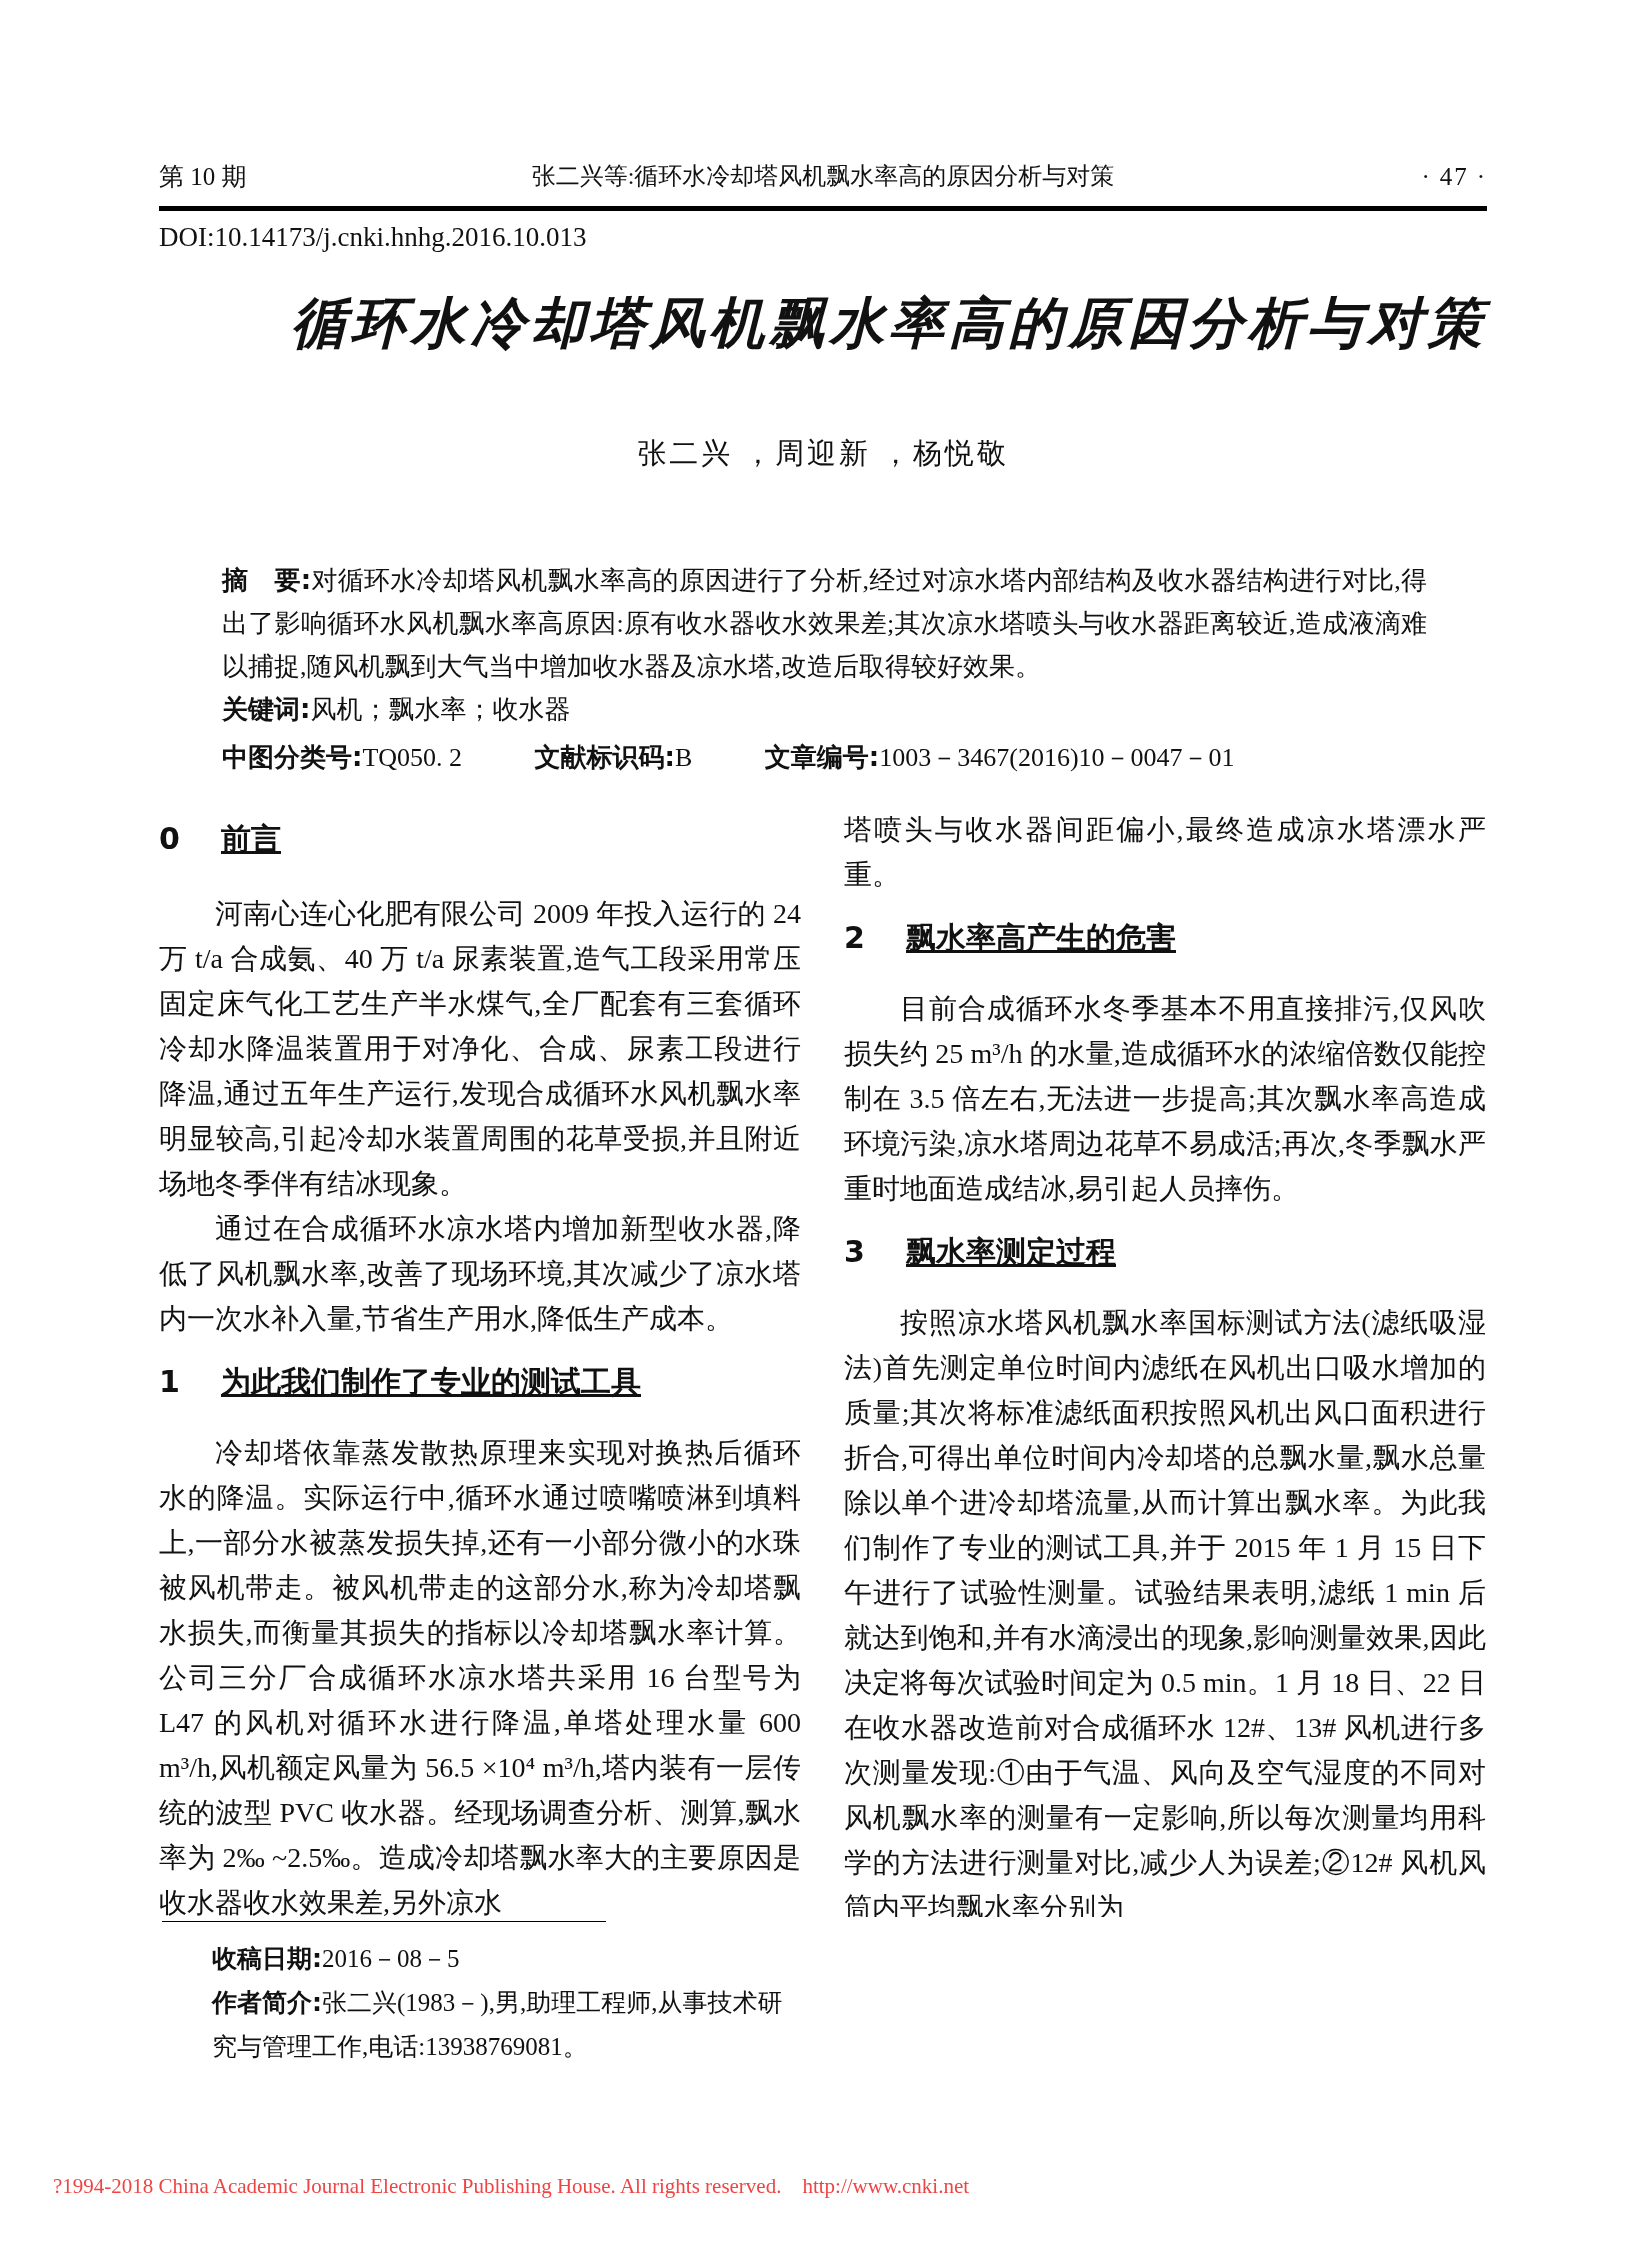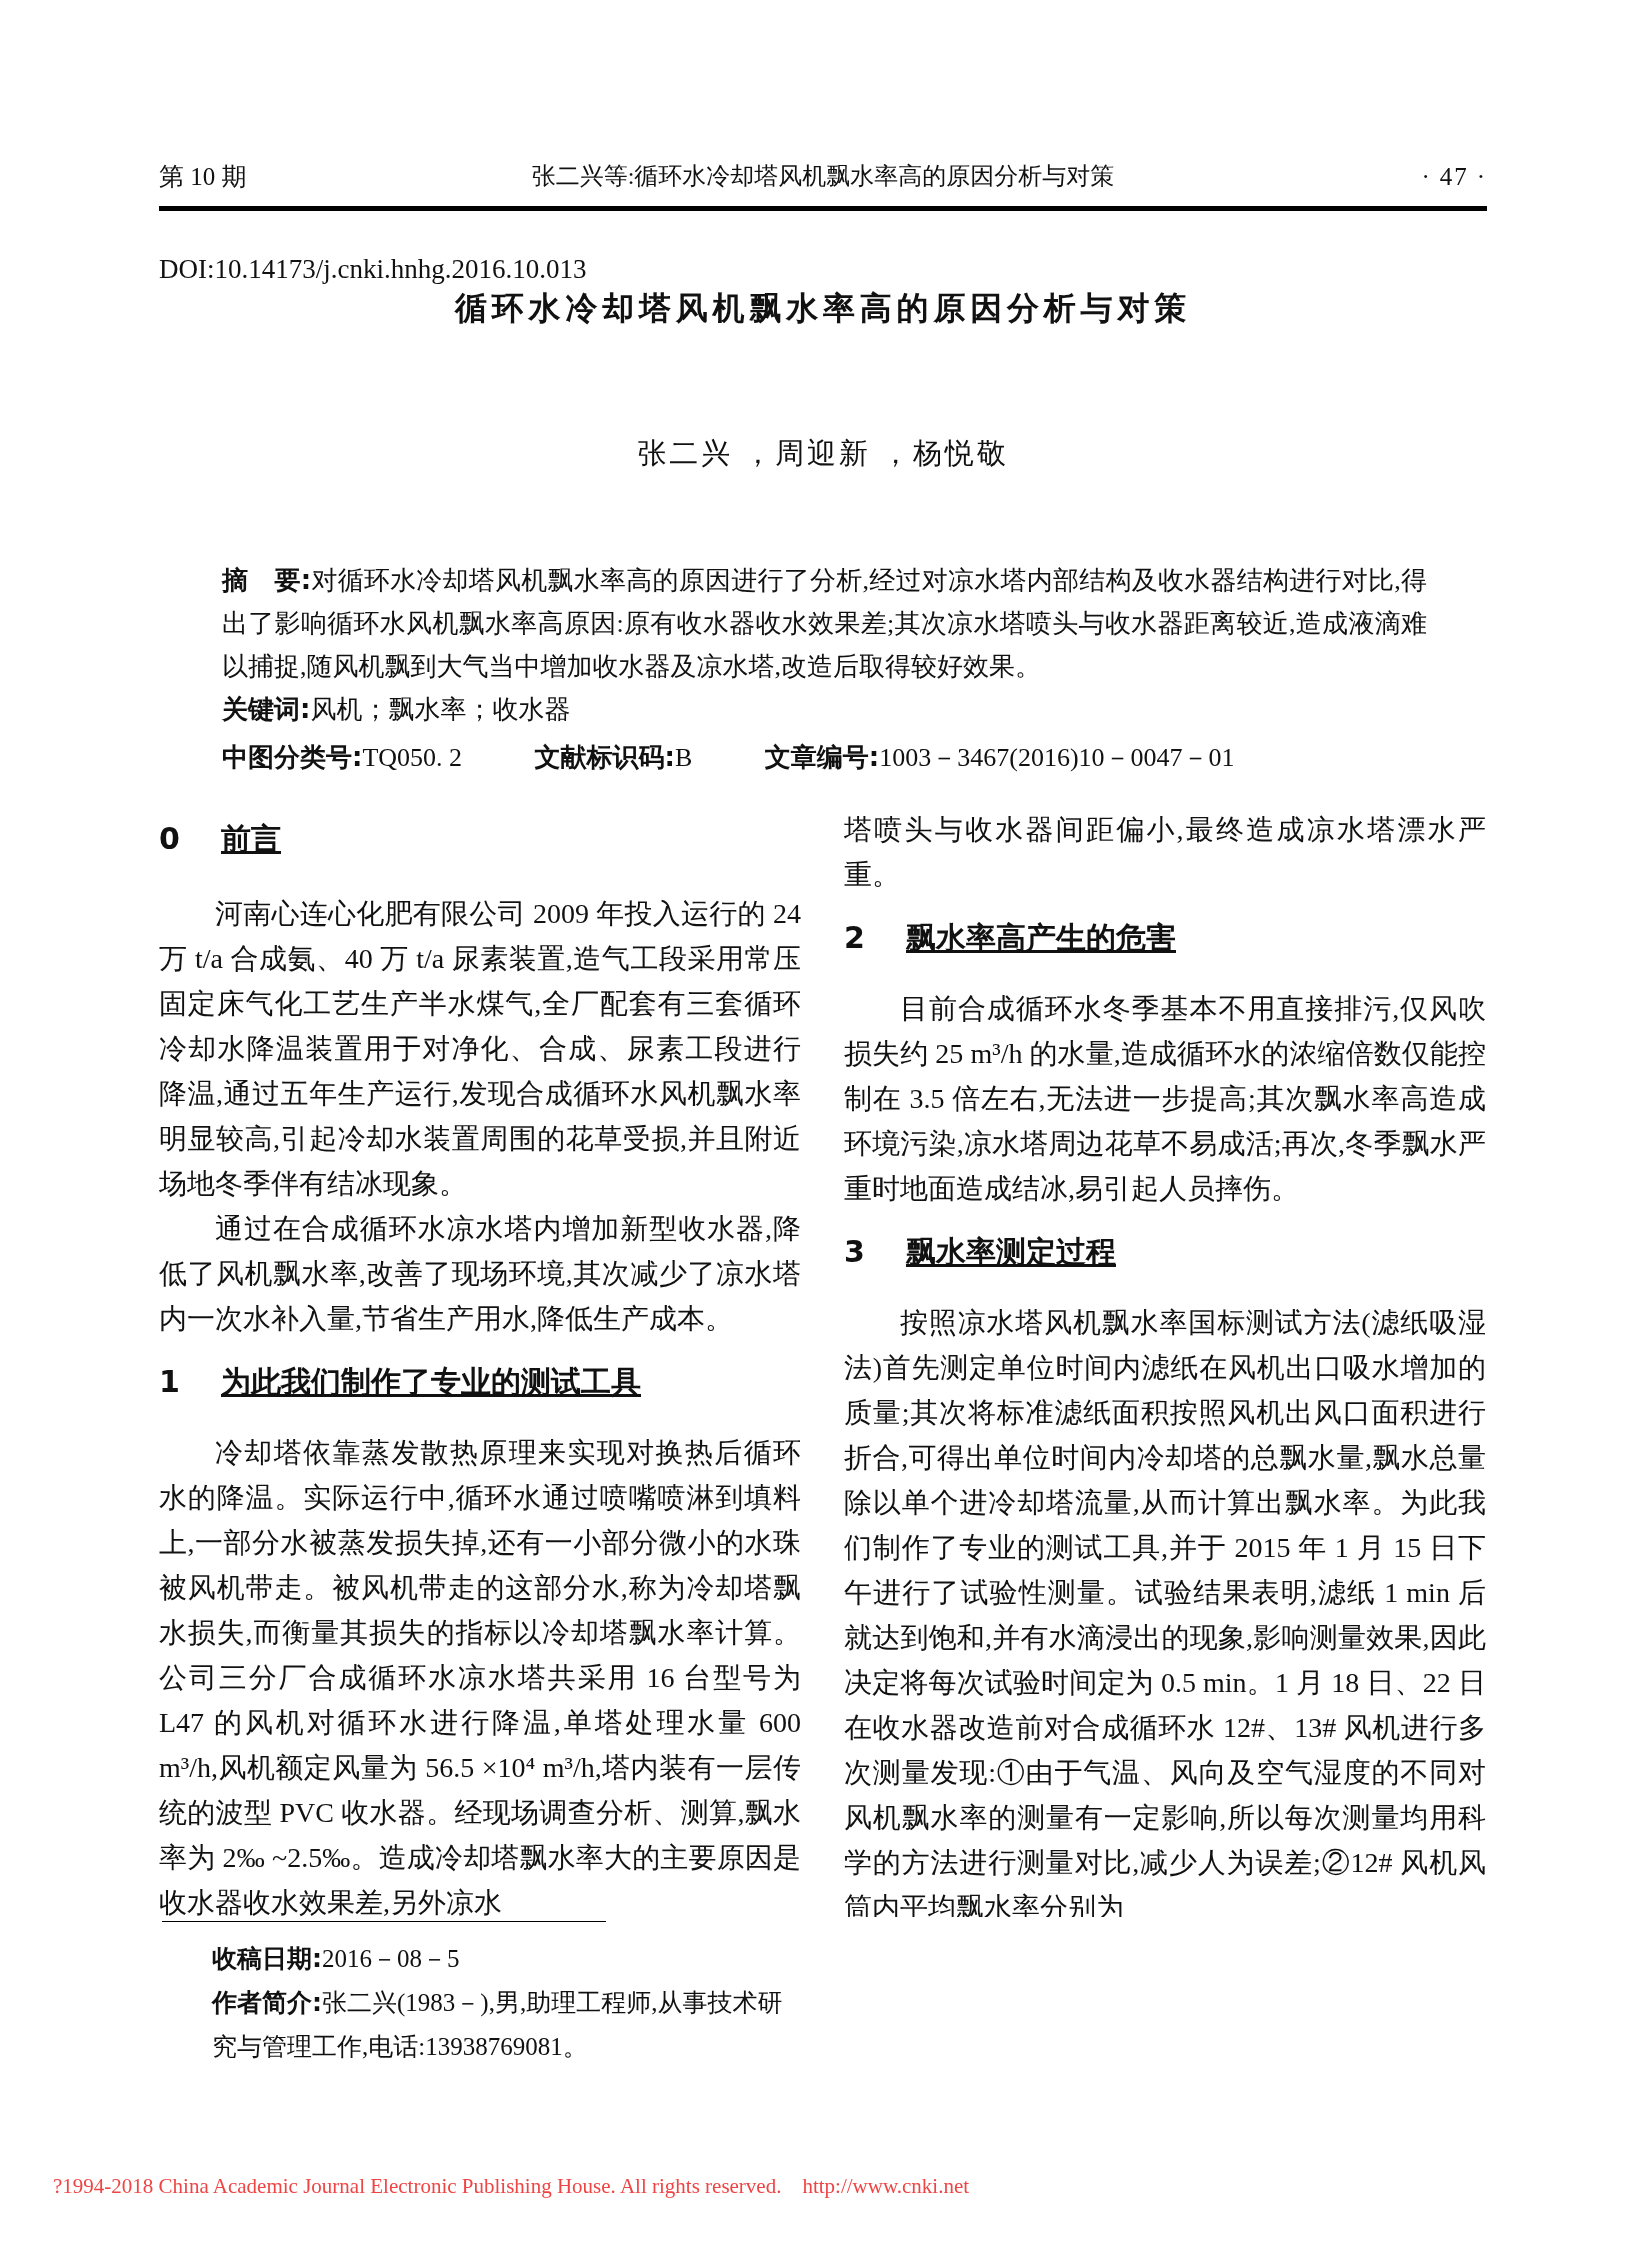--- a/index.html
+++ b/index.html
@@ -32,31 +32,31 @@
   .head-rule {
     position: absolute;
     left: 159px; right: 155px; top: 206px;
     height: 4.8px;
     background: #000;
   }
   .doi {
     position: absolute;
     left: 159px; top: 222px;
     font-size: 27px;
-    margin-top: 32px;
   }
   
   .title {
     position: absolute;
     left: 159px; width: 1328px; top: 287px;
-    text-align: center;
+    text-align: right;
     font-family: "DejaVu Sans", "Liberation Sans", sans-serif;
     font-weight: bold;
-    font-size: 32px;
+    font-size: 55px;
     letter-spacing: 4.8px;
+    font-style: italic;
   }
   .authors {
     position: absolute;
     left: 159px; width: 1328px; top: 434px;
     text-align: center;
     font-size: 29px;
     letter-spacing: 2.9px;
   }
   
   .front {

